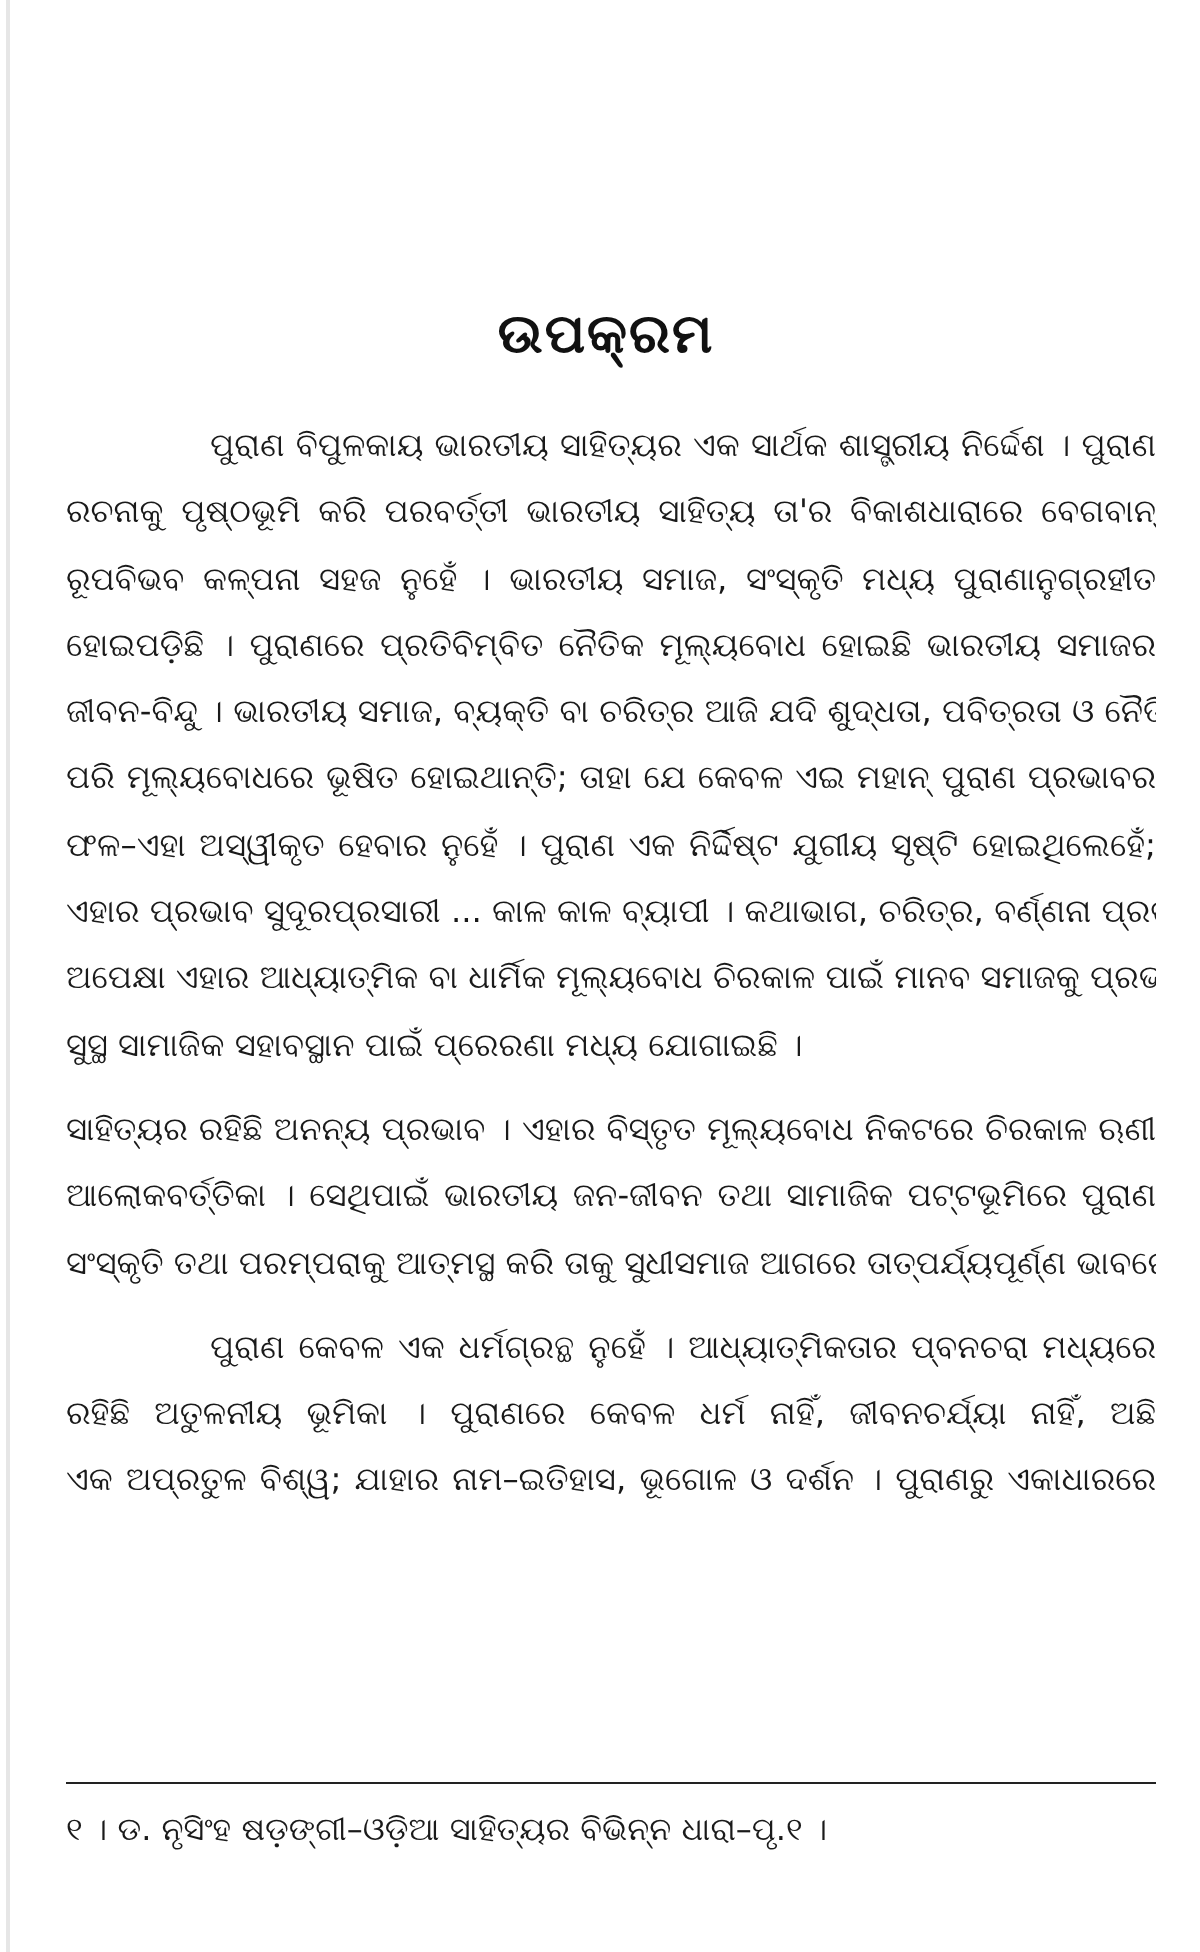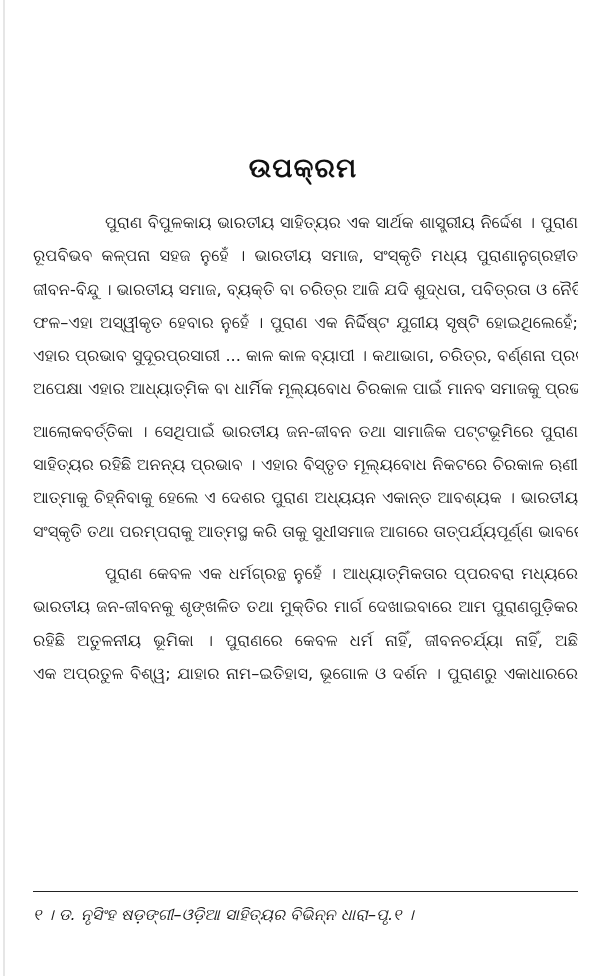--- a/index.html
+++ b/index.html
@@ -26,57 +26,59 @@
     }
     .line.indent { padding-left: 72px; }
     .line.last { text-align-last: left; }
     .gap { height: 9px; }
     .rule {
       position: absolute; left: 30px; top: 891px; width: 545px; height: 0;
       border-top: 1.5px solid #222;
     }
     .footnote {
       position: absolute; left: 30px; top: 900px; width: 545px;
-      font-size: 16px; line-height: 30px; white-space: nowrap; font-style: italic;
+      font-size: 16px; line-height: 30px; white-space: nowrap;
     }
     .edge {
       position: absolute; left: 0; top: 0; width: 2px; height: 976px; background: #e6e6e6;
     }
   </style>
 </head>
 <body>
 
 <div class="page">
   <div class="edge"></div>
 
   <div class="title">ଉପକ୍ରମ</div>
 
   <div class="body-text">
 
     <div>
       <div class="line indent">ପୁରାଣ ବିପୁଳକାୟ ଭାରତୀୟ ସାହିତ୍ୟର ଏକ ସାର୍ଥକ ଶାସ୍ତ୍ରୀୟ ନିର୍ଦ୍ଦେଶ । ପୁରାଣ</div>
+      <div class="line">ରଚନାକୁ ପୃଷ୍ଠଭୂମି କରି ପରବର୍ତ୍ତୀ ଭାରତୀୟ ସାହିତ୍ୟ ତା'ର ବିକାଶଧାରାରେ ବେଗବାନ୍</div>
       <div class="line">ରୂପବିଭବ କଳ୍ପନା ସହଜ ନୁହେଁ । ଭାରତୀୟ ସମାଜ, ସଂସ୍କୃତି ମଧ୍ୟ ପୁରାଣାନୁଗ୍ରହୀତ</div>
+      <div class="line">ହୋଇପଡ଼ିଛି । ପୁରାଣରେ ପ୍ରତିବିମ୍ବିତ ନୈତିକ ମୂଲ୍ୟବୋଧ ହୋଇଛି ଭାରତୀୟ ସମାଜର</div>
       <div class="line">ଜୀବନ-ବିନ୍ଦୁ । ଭାରତୀୟ ସମାଜ, ବ୍ୟକ୍ତି ବା ଚରିତ୍ର ଆଜି ଯଦି ଶୁଦ୍ଧତା, ପବିତ୍ରତା ଓ ନୈତିକତା</div>
+      <div class="line">ପରି ମୂଲ୍ୟବୋଧରେ ଭୂଷିତ ହୋଇଥାନ୍ତି; ତାହା ଯେ କେବଳ ଏଇ ମହାନ୍ ପୁରାଣ ପ୍ରଭାବର</div>
       <div class="line">ଫଳ–ଏହା ଅସ୍ୱୀକୃତ ହେବାର ନୁହେଁ । ପୁରାଣ ଏକ ନିର୍ଦ୍ଦିଷ୍ଟ ଯୁଗୀୟ ସୃଷ୍ଟି ହୋଇଥିଲେହେଁ;</div>
       <div class="line">ଏହାର ପ୍ରଭାବ ସୁଦୂରପ୍ରସାରୀ ... କାଳ କାଳ ବ୍ୟାପୀ । କଥାଭାଗ, ଚରିତ୍ର, ବର୍ଣ୍ଣନା ପ୍ରଭାବ</div>
       <div class="line">ଅପେକ୍ଷା ଏହାର ଆଧ୍ୟାତ୍ମିକ ବା ଧାର୍ମିକ ମୂଲ୍ୟବୋଧ ଚିରକାଳ ପାଇଁ ମାନବ ସମାଜକୁ ପ୍ରଭାବିତ</div>
+      <div class="line last">ସୁସ୍ଥ ସାମାଜିକ ସହାବସ୍ଥାନ ପାଇଁ ପ୍ରେରଣା ମଧ୍ୟ ଯୋଗାଇଛି ।</div>
     </div>
     <div class="gap"></div>
 
     <div>
+      <div class="line">ସାହିତ୍ୟର ରହିଛି ଅନନ୍ୟ ପ୍ରଭାବ । ଏହାର ବିସ୍ତୃତ ମୂଲ୍ୟବୋଧ ନିକଟରେ ଚିରକାଳ ଋଣୀ</div>
       <div class="line">ଆଲୋକବର୍ତ୍ତିକା । ସେଥିପାଇଁ ଭାରତୀୟ ଜନ-ଜୀବନ ତଥା ସାମାଜିକ ପଟ୍ଟଭୂମିରେ ପୁରାଣ</div>
-      <div class="line">ସାହିତ୍ୟର ରହିଛି ଅନନ୍ୟ ପ୍ରଭାବ । ଏହାର ବିସ୍ତୃତ ମୂଲ୍ୟବୋଧ ନିକଟରେ ଚିରକାଳ ଋଣୀ</div>
-      <div class="line">ଆତ୍ମାକୁ ଚିହ୍ନିବାକୁ ହେଲେ ଏ ଦେଶର ପୁରାଣ ଅଧ୍ୟୟନ ଏକାନ୍ତ ଆବଶ୍ୟକ । ଭାରତୀୟ</div>
       <div class="line">ସଂସ୍କୃତି ତଥା ପରମ୍ପରାକୁ ଆତ୍ମସ୍ଥ କରି ତାକୁ ସୁଧୀସମାଜ ଆଗରେ ତାତ୍ପର୍ଯ୍ୟପୂର୍ଣ୍ଣ ଭାବରେ ଓ</div>
     </div>
     <div class="gap"></div>
 
     <div>
-      <div class="line indent">ପୁରାଣ କେବଳ ଏକ ଧର୍ମଗ୍ରନ୍ଥ ନୁହେଁ । ଆଧ୍ୟାତ୍ମିକତାର ପ୍ପରବରା ମଧ୍ୟରେ</div>
-      <div class="line">ଭାରତୀୟ ଜନ-ଜୀବନକୁ ଶୃଙ୍ଖଳିତ ତଥା ମୁକ୍ତିର ମାର୍ଗ ଦେଖାଇବାରେ ଆମ ପୁରାଣଗୁଡ଼ିକର</div>
+      <div class="line indent">ପୁରାଣ କେବଳ ଏକ ଧର୍ମଗ୍ରନ୍ଥ ନୁହେଁ । ଆଧ୍ୟାତ୍ମିକତାର ପ୍ବନଚରା ମଧ୍ୟରେ</div>
       <div class="line">ରହିଛି ଅତୁଳନୀୟ ଭୂମିକା । ପୁରାଣରେ କେବଳ ଧର୍ମ ନାହିଁ, ଜୀବନଚର୍ଯ୍ୟା ନାହିଁ, ଅଛି</div>
       <div class="line">ଏକ ଅପ୍ରତୁଳ ବିଶ୍ୱ; ଯାହାର ନାମ–ଇତିହାସ, ଭୂଗୋଳ ଓ ଦର୍ଶନ । ପୁରାଣରୁ ଏକାଧାରରେ</div>
 
     </div>
   </div>
 
   <div class="rule"></div>
   <div class="footnote">୧ । ଡ. ନୃସିଂହ ଷଡ଼ଙ୍ଗୀ–ଓଡ଼ିଆ ସାହିତ୍ୟର ବିଭିନ୍ନ ଧାରା–ପୃ.୧ ।</div>
 </div>
 

